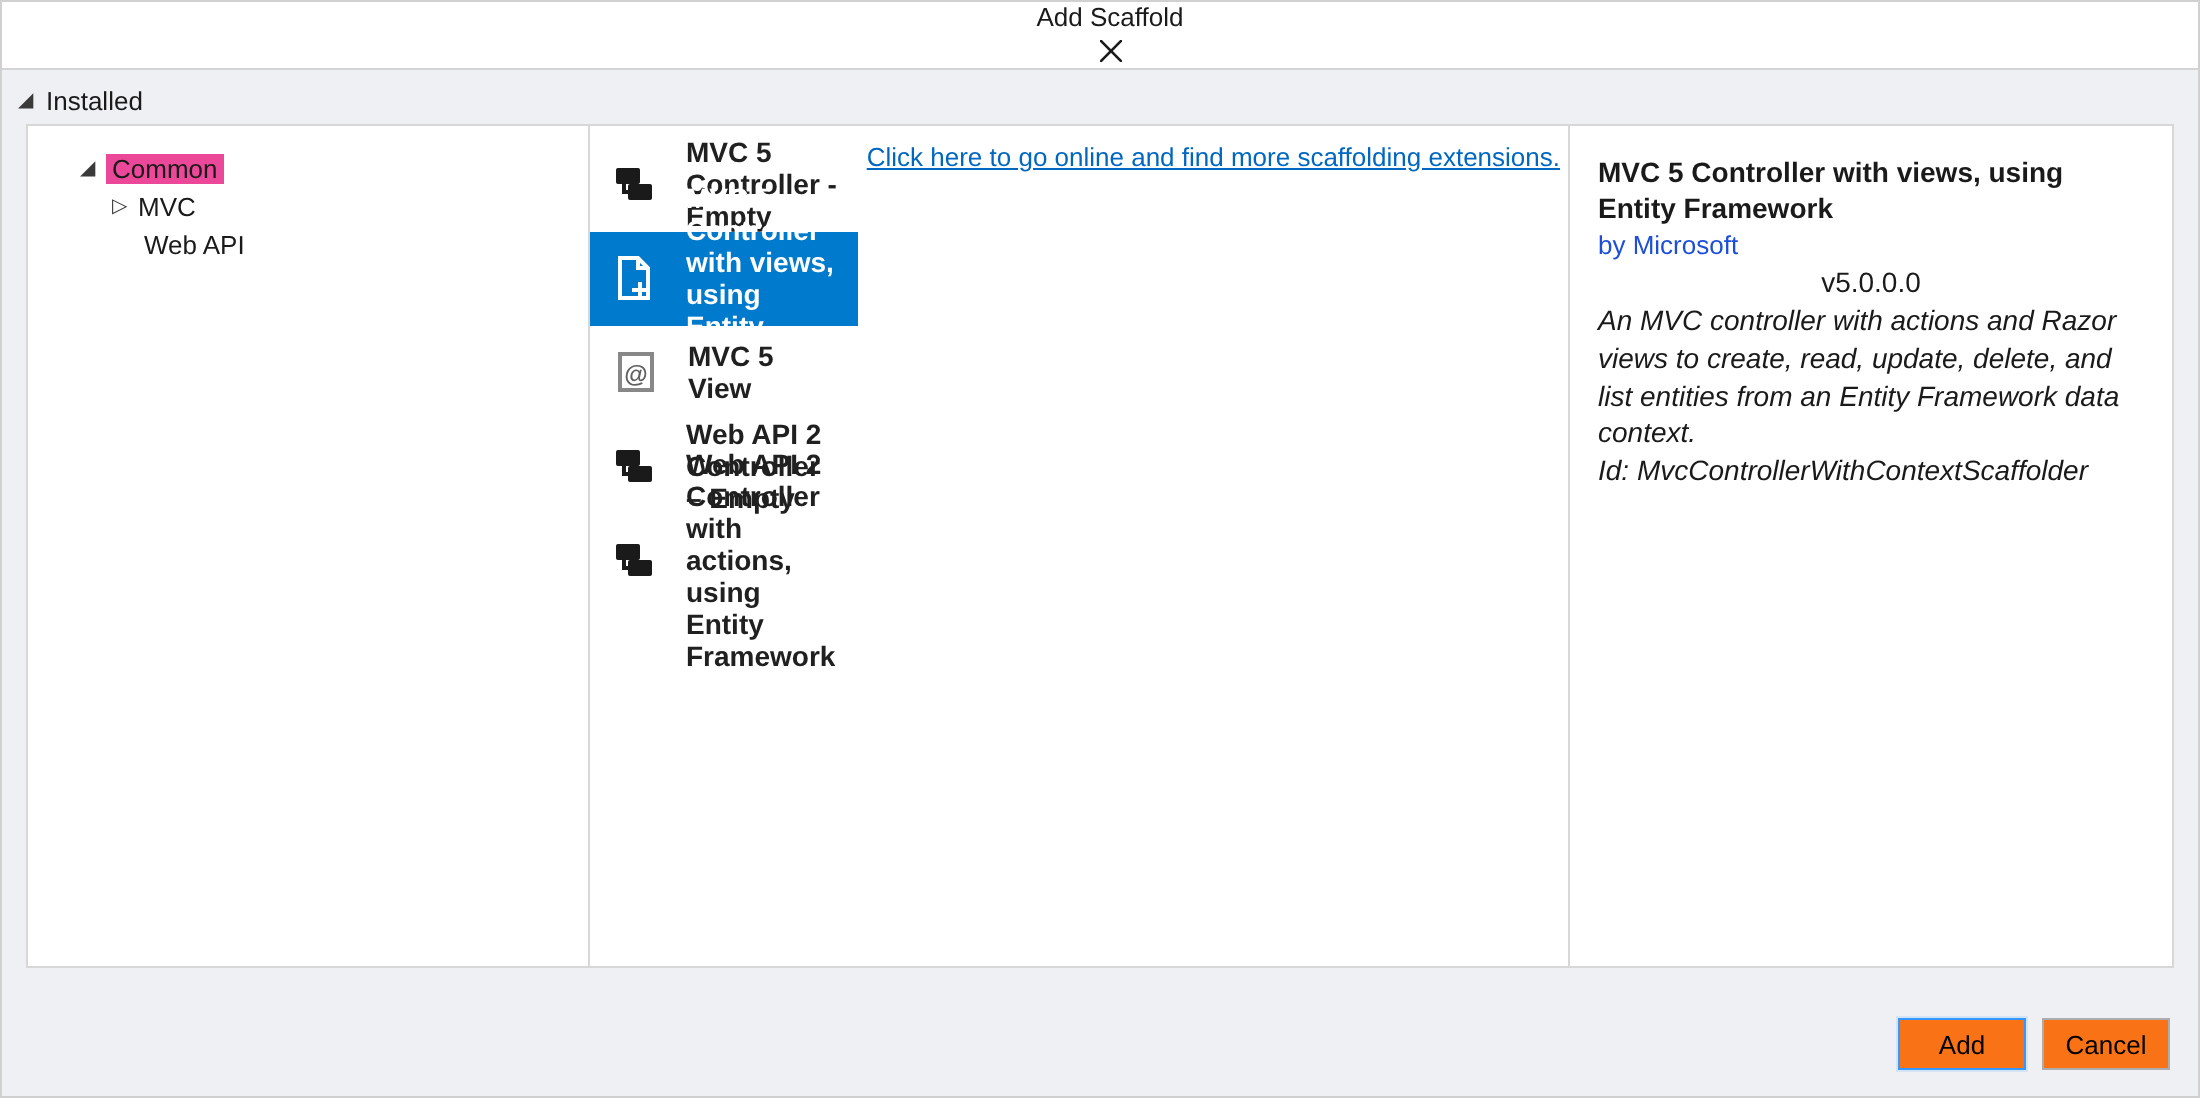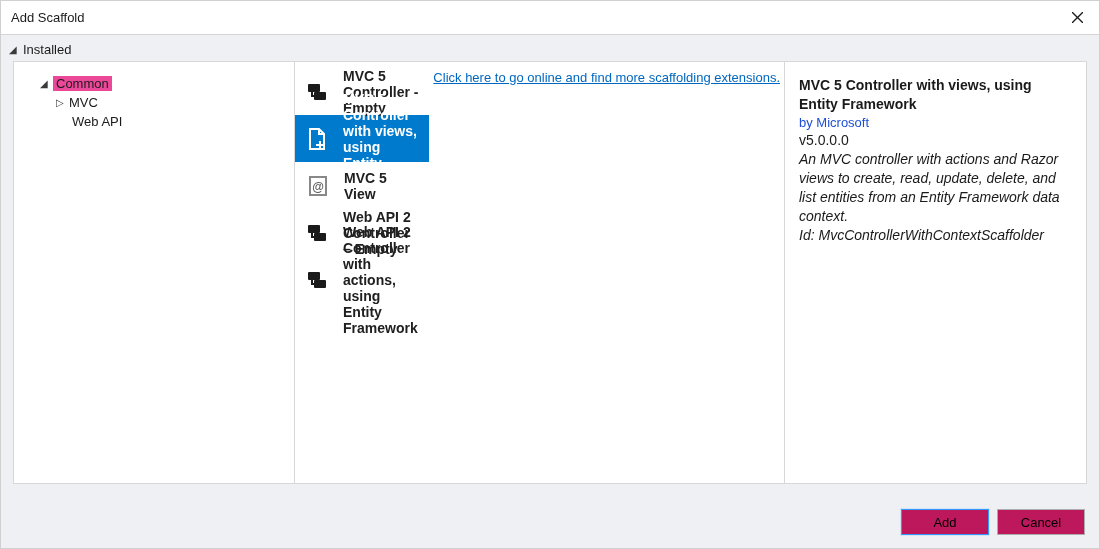--- a/index.html
+++ b/index.html
@@ -20,20 +20,21 @@
     flex-direction: column;
     background: #eef0f3;
   }
   .titlebar {
     height: 33px;
     background: #ffffff;
     display: flex;
     align-items: center;
     padding: 0 0 0 10px;
     border-bottom: 1px solid #d4d4d4;
+    flex-direction: column;
   }
   .titlebar .title {
     font-size: 13px;
     flex: 1;
   }
   .titlebar .close {
     width: 44px;
     height: 100%;
     display: flex;
     align-items: center;
@@ -136,37 +137,38 @@
   }
   .right-pane .det-title {
     font-weight: 600;
   }
   .right-pane .by {
     color: #1d4ed8;
     font-size: 13px;
   }
   .right-pane .ver {
     font-size: 14px;
+    text-align: center;
   }
   .right-pane p {
     margin: 0 0;
     font-style: italic;
   }
   .footer {
     height: 52px;
     display: flex;
     align-items: center;
     justify-content: flex-end;
     gap: 8px;
     padding: 0 14px;
   }
   .btn {
-    width: 88px;
+    width: 64px;
     height: 26px;
-    background: #be185d;
+    background: #f97316;
     border: 1px solid #adadad;
     font-size: 13px;
     cursor: pointer;
   }
   .btn.primary {
     border: 1px solid #3399ff;
     outline: 1px solid #3399ff22;
   }
   .tri {
     font-size: 10px;

